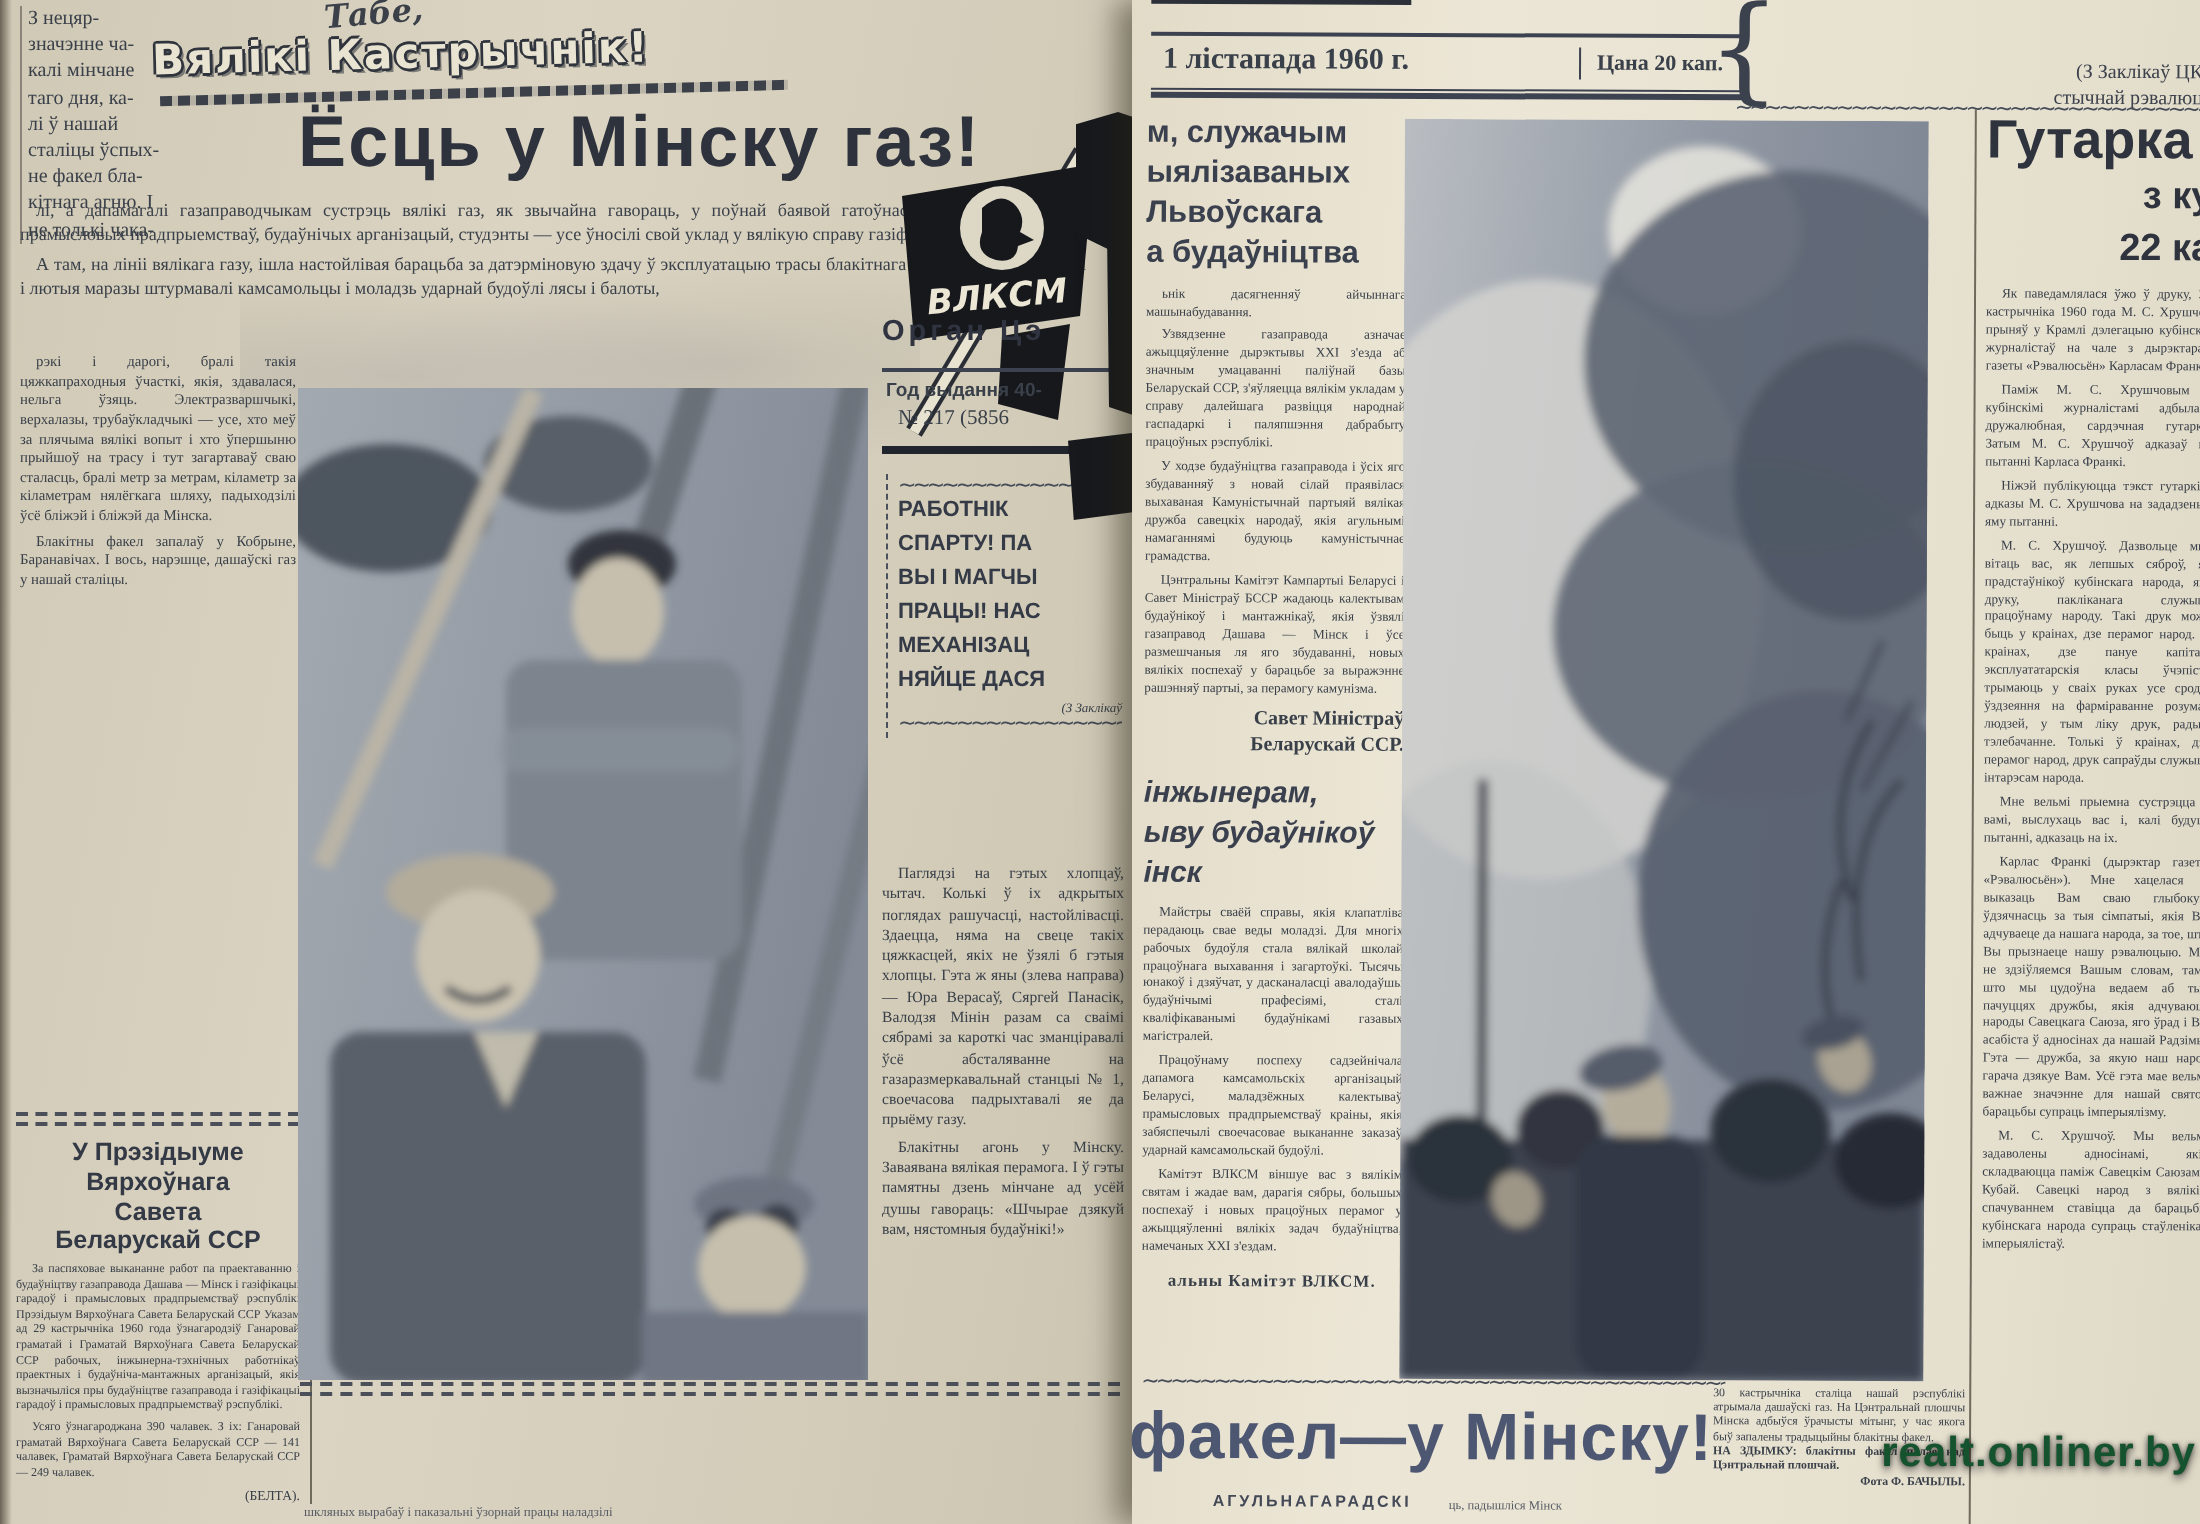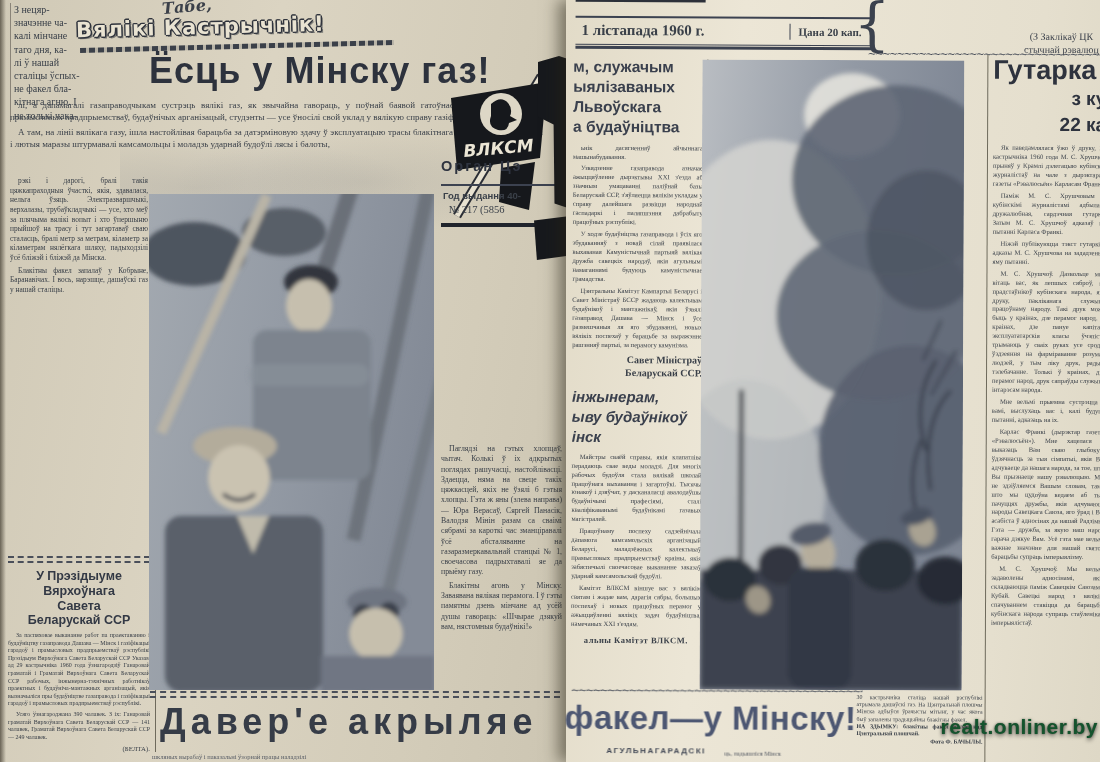--- a/index.html
+++ b/index.html
@@ -65,40 +65,40 @@
   #lp-organ-rule{left:441px;top:184px;width:122px;height:1.5px;background:#3c4250;}
   #lp-year{left:443px;top:190px;width:122px;font-size:9.5px;font-weight:bold;
     font-family:"Liberation Sans",sans-serif;white-space:nowrap;}
   #lp-issue{left:449px;top:204px;width:122px;font-size:10.5px;white-space:nowrap;}
   #lp-thickrule{left:441px;top:223px;width:124px;height:4px;background:#20242c;}
   #lp-sloganbox{left:443px;top:237px;width:112px;padding:2px 5px 3px;
     border-left:1.5px dashed #4a505c;border-right:1.5px dashed #4a505c;}
   .slogan-line{font-family:"Liberation Sans",sans-serif;font-weight:bold;font-size:11px;
     line-height:1.55;color:#343a46;white-space:nowrap;}
   #slogan-attr{text-align:right;font-size:6.5px;font-style:italic;margin-top:2px;}
-  #lp-midtext{left:441px;top:444px;width:121px;}
+  #lp-midtext{left:441px;top:432px;width:121px;}
   #lp-chain{left:150px;top:691px;width:410px;}
   #lp-bottom-headline{left:160px;top:701px;font-size:36px;font-weight:bold;letter-spacing:5px;
     font-family:"Liberation Sans",sans-serif;color:#363c47;white-space:nowrap;}
   #lp-bottomline{left:152px;top:753px;width:410px;font-size:6.5px;color:#565b64;
     white-space:nowrap;overflow:hidden;}
   
   #rp-topbar{left:8px;top:0;width:130px;height:2.5px;background:#2c3039;}
   #rp-datebar{left:8px;top:17px;width:296px;border-top:2px solid #3c4250;border-bottom:1.5px solid #3c4250;
     display:flex;align-items:center;padding:4px 0 5px;}
   #rp-date{font-size:15px;font-weight:bold;padding-left:6px;flex:1;}
   #rp-price{font-size:11px;font-weight:bold;border-left:1px solid #3c4250;padding:2px 10px 2px 8px;}
   #rp-rule2{left:8px;top:47px;width:296px;height:2.5px;background:#3c4250;}
   #rp-brace{left:286px;top:-10px;font-size:58px;font-weight:100;color:#3b414d;
     font-family:"DejaVu Serif",serif;}
   #rp-slogan{left:306px;top:2px;width:226px;}
   .script-line{font-family:"DejaVu Serif",serif;font-style:italic;font-size:16.5px;
     line-height:1.5;letter-spacing:1px;color:#343a46;white-space:nowrap;}
   #rp-slogan-attr{position:absolute;left:148px;top:27px;width:80px;font-size:5.8px;
-    line-height:1.3;text-align:center;color:#3c414b;}
+    line-height:1.3;text-align:right;color:#3c414b;}
   #rp-slogan-wavy{left:300px;top:50px;width:234px;}
   #rp-col1{left:6px;top:58px;width:130px;}
   .rp-h1{font-family:Liberation Sans, sans-serif;font-weight:bold;font-size:15.5px;
     line-height:1.3;color:#3a404d;white-space:nowrap;}
   .rp-h2{font-family:"Liberation Sans",sans-serif;font-weight:bold;font-style:italic;
     font-size:15px;line-height:1.35;color:#3a404d;white-space:nowrap;}
   .sig{text-align:right;font-weight:bold;font-size:8px;line-height:1.3;}
   #rp-sig2{font-size:8.5px;letter-spacing:.5px;margin-top:6px;text-align:center;}
   #rp-colrule{left:140px;top:60px;height:628px;}
   #rp-photo{left:135px;top:60px;width:262px;height:630px;}
@@ -227,29 +227,41 @@
         <path d="M48,34 q10,-9 17,-1 q5,6 2,13 l7,4 -8,3 q-1,9 -11,7 q-11,-3 -7,-14 z" fill="#16181c"></path>
         <text x="56" y="84" text-anchor="middle" transform="rotate(-5 56 84)" font-family="DejaVu Sans, sans-serif" font-weight="bold" font-style="italic" font-size="17" fill="#ece6d5">ВЛКСМ</text>
       </svg>
     </div>
     <div id="lp-organ" class="abs">Орган Цэ</div>
     <div id="lp-organ-rule" class="abs"></div>
     <div id="lp-year" class="abs">Год выдання 40-</div>
     <div id="lp-issue" class="abs">№ 217 (5856</div>
     <div id="lp-thickrule" class="abs"></div>
 
+    <div id="lp-sloganbox" class="abs">
+      <div class="wavy"></div>
+      <div>
+          <div class="slogan-line">РАБОТНІК</div>
+          <div class="slogan-line">СПАРТУ! ПА</div>
+          <div class="slogan-line">ВЫ І МАГЧЫ</div>
+          <div class="slogan-line">ПРАЦЫ! НАС</div>
+          <div class="slogan-line">МЕХАНІЗАЦ</div>
+          <div class="slogan-line">НЯЙЦЕ ДАСЯ</div>
+        </div>
+      <div id="slogan-attr">(З Заклікаў</div>
+      <div class="wavy"></div>
+    </div>
 
     <div id="lp-midtext" class="abs jp t78">
         <p>Паглядзі на гэтых хлопцаў, чытач. Колькі ў іх адкрытых поглядах рашучасці, настойлівасці. Здаецца, няма на свеце такіх цяжкасцей, якіх не ўзялі б гэтыя хлопцы. Гэта ж яны (злева направа) — Юра Верасаў, Сяргей Панасік, Валодзя Мінін разам са сваімі сябрамі за кароткі час зманціравалі ўсё абсталяванне на газаразмеркавальнай станцыі № 1, своечасова падрыхтавалі яе да прыёму газу.</p>
         <p>Блакітны агонь у Мінску. Заваявана вялікая перамога. І ў гэты памятны дзень мінчане ад усёй душы гавораць: «Шчырае дзякуй вам, нястомныя будаўнікі!»</p>
       </div>
 
     <div id="lp-chain" class="abs chain"></div>
 
-    <div id="lp-bottom-headline" class="abs">Давер'е акрыляе</div>
     <div id="lp-bottomline" class="abs">шкляных вырабаў і паказальні ўзорнай працы наладзілі</div>
 
     <div id="lp-frag1" class="abs"></div>
     <div id="lp-frag2" class="abs"></div>
   </div>
 
   <div id="right-page" class="abs">
     <div id="rp-in">
 
       <div id="rp-topbar" class="abs"></div>

